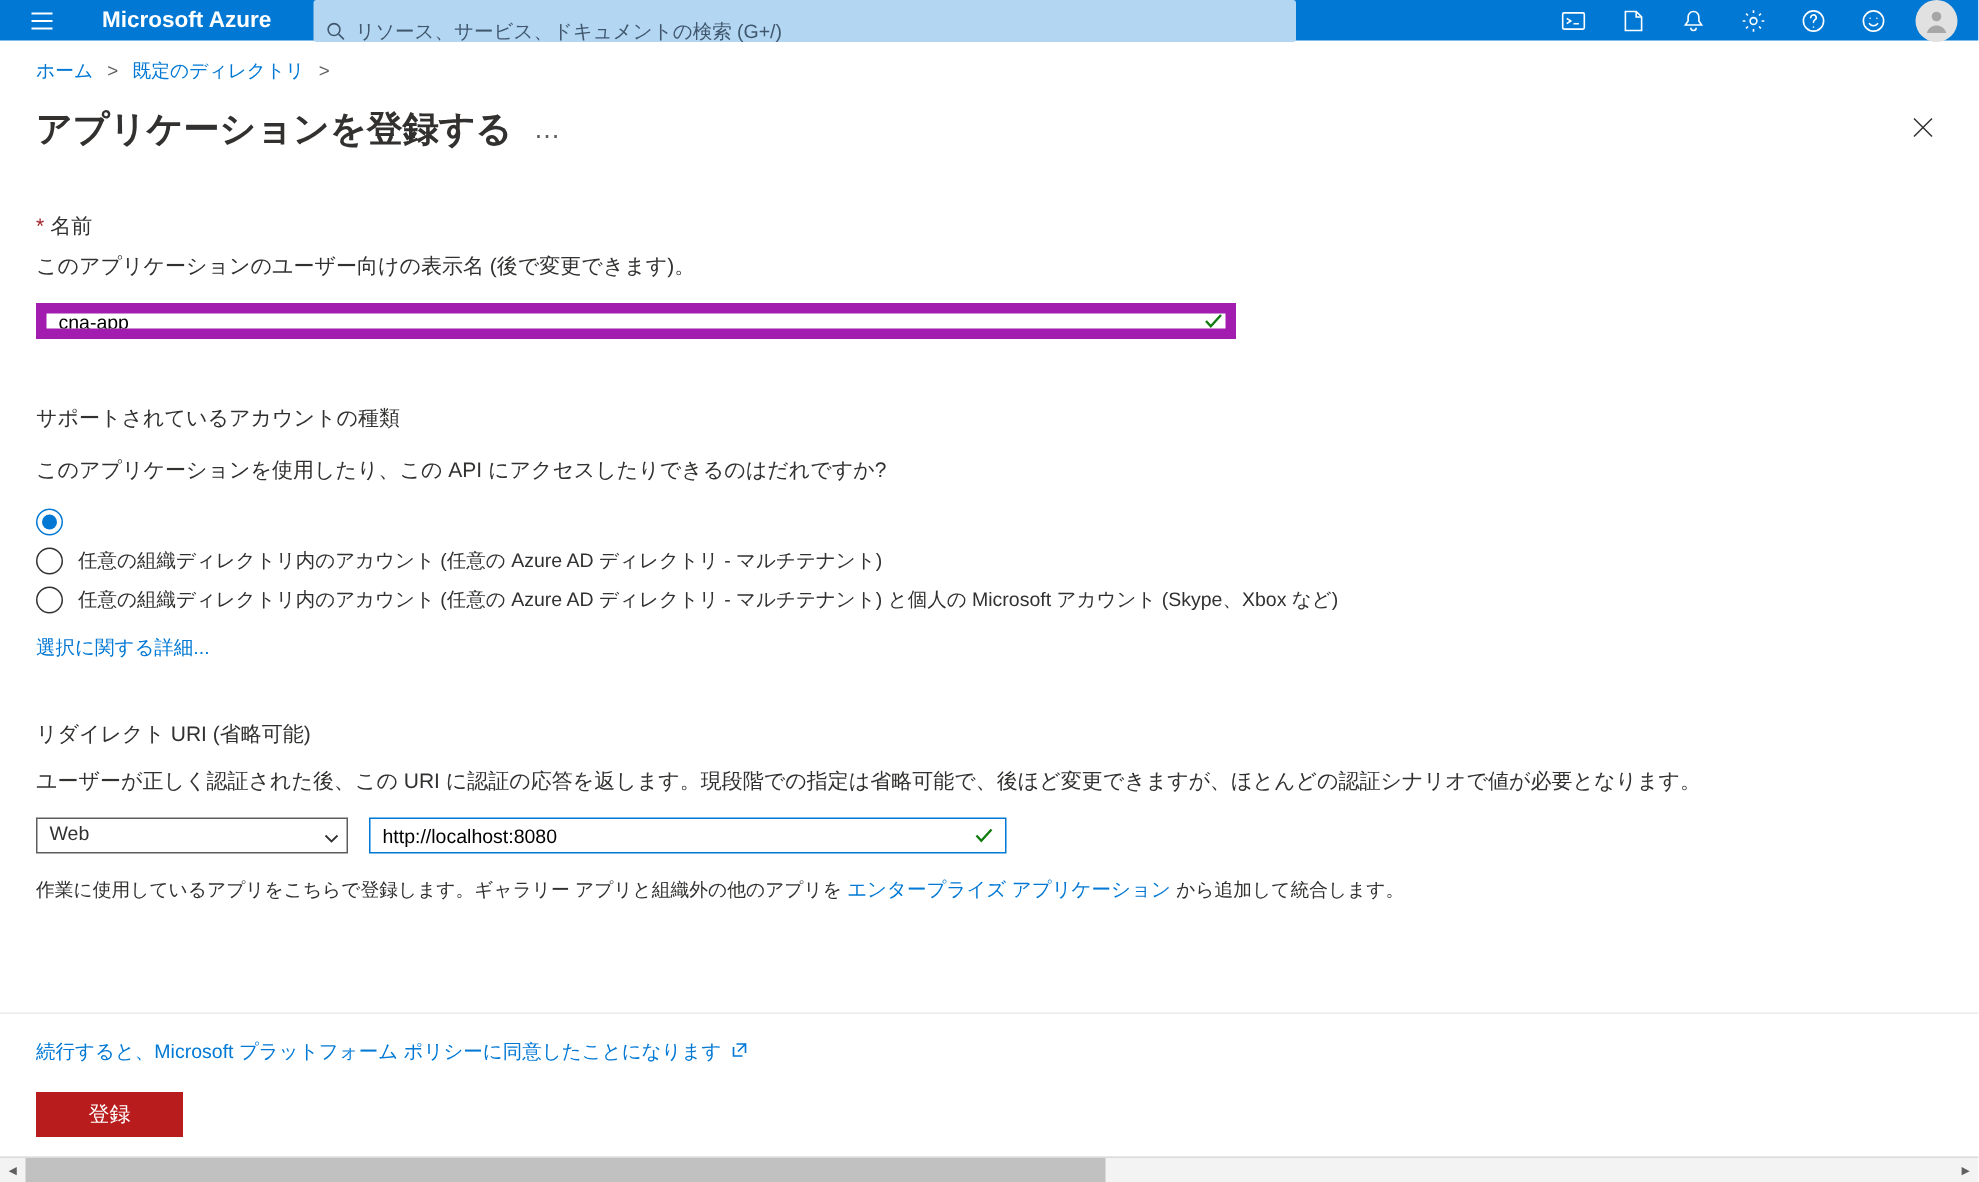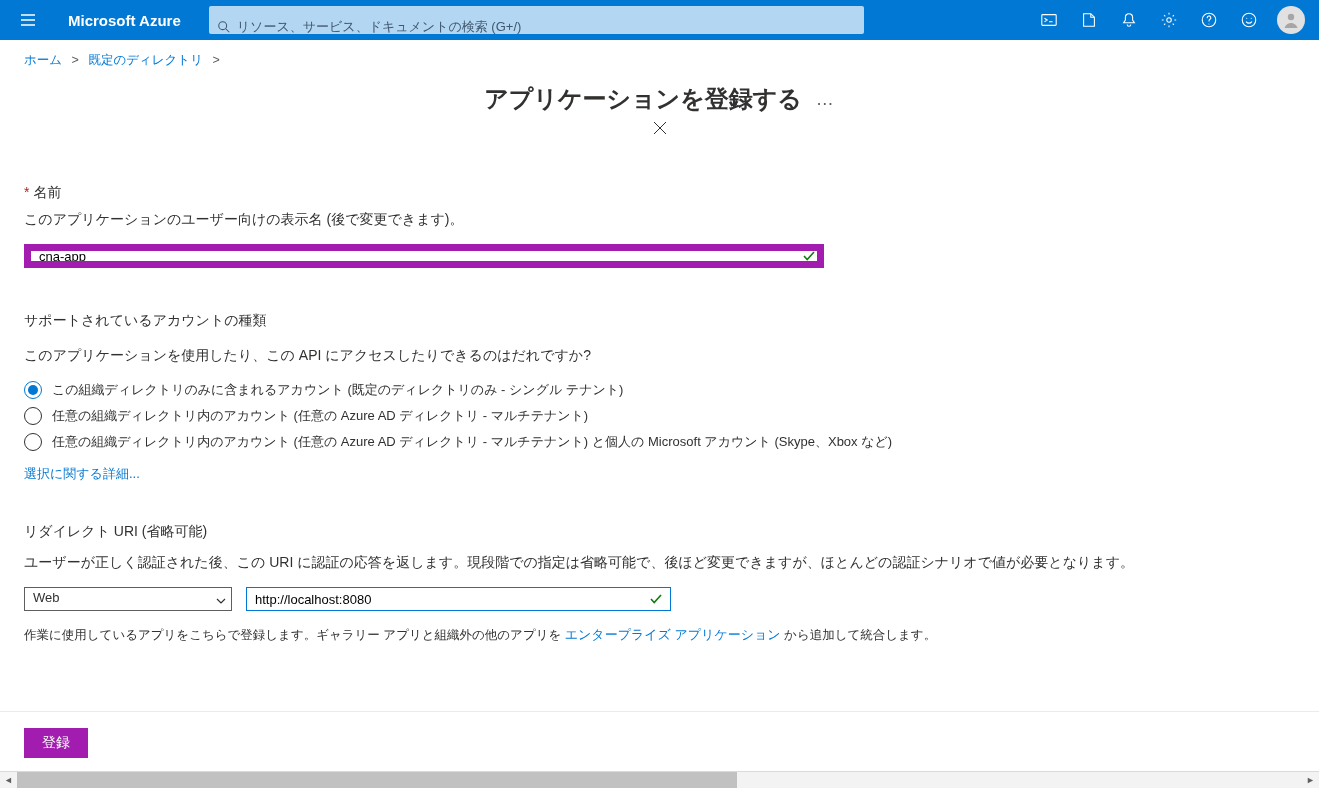--- a/index.html
+++ b/index.html
@@ -1,39 +1,39 @@
 <!DOCTYPE html>
 <html><head>
 <meta charset="utf-8">
 <style>
 * { box-sizing: border-box; margin: 0; padding: 0; }
 body { font-family: "Segoe UI", "Meiryo", sans-serif; font-size: 13px; color: #323130; background: #fff; width: 1319px; height: 788px; overflow: hidden; position: relative; }
 
 
-.top-bar { background: #0078d4; height: 40px; display: flex; align-items: center; color: #fff; padding: 0 8px; }
+.top-bar { background: #0078d4; height: 27px; display: flex; align-items: center; color: #fff; padding: 0 8px; }
 .hamburger { width: 40px; height: 40px; display: flex; align-items: center; justify-content: center; cursor: pointer; }
 .hamburger svg { width: 16px; height: 16px; }
 .brand { font-size: 15px; font-weight: 600; padding: 0 20px; white-space: nowrap; }
 .search-wrap { flex: 0 0 655px; height: 28px; background: #b3d6f2; border-radius: 2px; display: flex; align-items: flex-end; padding: 0 8px; margin-left: 8px; }
 .search-wrap svg { width: 14px; height: 14px; margin-right: 6px; fill: #40576d; }
 .search-input { flex: 1; background: transparent; border: none; outline: none; font-size: 13px; color: #40576d; }
 .search-input::placeholder { color: #40576d; }
 .spacer { flex: 1; }
 .top-icons { display: flex; align-items: center; }
 .top-icon { width: 40px; height: 40px; display: flex; align-items: center; justify-content: center; cursor: pointer; }
 .top-icon svg { width: 18px; height: 18px; stroke: #fff; fill: none; stroke-width: 1.2; }
 .avatar { width: 28px; height: 28px; border-radius: 50%; background: #e1e1e1; display: flex; align-items: center; justify-content: center; margin-left: 8px; margin-right: 6px; }
 .avatar svg { width: 20px; height: 20px; fill: #a6a6a6; }
 
 
 .content { padding: 12px 24px 0 24px; height: calc(100% - 40px - 100px - 18px); overflow-y: auto; position: relative; }
 .breadcrumb { font-size: 12.5px; margin-bottom: 14px; }
 .breadcrumb a { color: #0078d4; text-decoration: none; }
 .breadcrumb .sep { color: #605e5c; margin: 0 6px; }
-.title-row { display: flex; align-items: center; justify-content: space-between; margin-bottom: 40px; flex-direction: column; }
+.title-row { display: flex; align-items: center; justify-content: space-between; margin-bottom: 40px; }
 .page-title { font-size: 24px; font-weight: 600; }
 .ellipsis-btn { font-size: 18px; color: #605e5c; margin-left: 14px; cursor: pointer; letter-spacing: 1px; }
 .close-x { cursor: pointer; padding: 6px; }
 .close-x svg { width: 14px; height: 14px; stroke: #323130; stroke-width: 1; }
 
 .section-label { font-size: 14px; margin-bottom: 6px; }
 .req { color: #a4262c; margin-right: 4px; }
 .help-text { font-size: 14px; color: #323130; margin-bottom: 14px; line-height: 1.6; }
 
 .name-input-wrap { position: relative; width: 800px; margin-bottom: 44px; }
@@ -58,21 +58,21 @@
 .uri-wrap { position: relative; width: 425px; }
 .uri-input { width: 100%; height: 24px; border: 1px solid #0078d4; padding: 2px 28px 2px 8px; font-size: 13px; outline: none; }
 .uri-check { position: absolute; right: 8px; top: 5px; color: #107c10; }
 
 .note-text { font-size: 12.5px; line-height: 1.6; }
 
 
 .footer { position: absolute; bottom: 18px; left: 0; right: 0; border-top: 1px solid #edebe9; padding: 16px 24px 12px 24px; background: #fff; }
 .policy-row { font-size: 13px; margin-bottom: 18px; }
 .policy-row .link svg { width: 12px; height: 12px; vertical-align: -1px; margin-left: 2px; }
-.register-btn { background: #a21caf; color: #fff; border: none; padding: 6px 18px; font-size: 14px; cursor: pointer; }
+.register-btn { background: #b91c1c; color: #fff; border: none; padding: 6px 35px; font-size: 14px; cursor: pointer; }
 
 
 .hscroll { position: absolute; bottom: 0; left: 0; right: 0; height: 17px; background: #f3f3f3; display: flex; align-items: center; border-top: 1px solid #dadada; }
 .hscroll .arrow { width: 17px; height: 17px; display: flex; align-items: center; justify-content: center; font-size: 9px; color: #606060; cursor: pointer; }
 .hscroll .track { flex: 1; height: 17px; position: relative; }
 .hscroll .thumb { position: absolute; left: 0; width: 56%; height: 100%; background: #c1c1c1; }
 </style>
 </head>
 <body>
 
@@ -166,21 +166,20 @@
         </svg>
     </span>
   </div>
 
   <div class="account-section">
     <div class="account-heading">サポートされているアカウントの種類</div>
     <div class="help-text">このアプリケーションを使用したり、この API にアクセスしたりできるのはだれですか?</div>
     <div class="radio-group" id="radio-group">
         <div class="radio-row">
           <div class="radio selected"></div>
-          <span>この組織ディレクトリのみに含まれるアカウント (既定のディレクトリのみ - シングル テナント)</span>
         </div>
         <div class="radio-row">
           <div class="radio"></div>
           <span>任意の組織ディレクトリ内のアカウント (任意の Azure AD ディレクトリ - マルチテナント)</span>
         </div>
         <div class="radio-row">
           <div class="radio"></div>
           <span>任意の組織ディレクトリ内のアカウント (任意の Azure AD ディレクトリ - マルチテナント) と個人の Microsoft アカウント (Skype、Xbox など)</span>
         </div>
       </div>
@@ -206,20 +205,28 @@
         </span>
       </div>
     </div>
     <div class="note-text">
       <span>作業に使用しているアプリをこちらで登録します。ギャラリー アプリと組織外の他のアプリを </span><a class="link">エンタープライズ アプリケーション</a><span> から追加して統合します。</span>
     </div>
   </div>
 </div>
 
 <div class="footer">
+  <div class="policy-row">
+    <a class="link">
+      <span>続行すると、Microsoft プラットフォーム ポリシーに同意したことになります</span>
+      <svg viewBox="0 0 12 12">
+          <path d="M4 2h6v6M10 2L5 7M8 10H2V4" stroke="#0078d4" fill="none" stroke-width="1.1"></path>
+        </svg>
+    </a>
+  </div>
   <button class="register-btn">登録</button>
 </div>
 
 <div class="hscroll">
   <div class="arrow">◄</div>
   <div class="track">
       <div class="thumb"></div>
     </div>
   <div class="arrow">►</div>
 </div>

